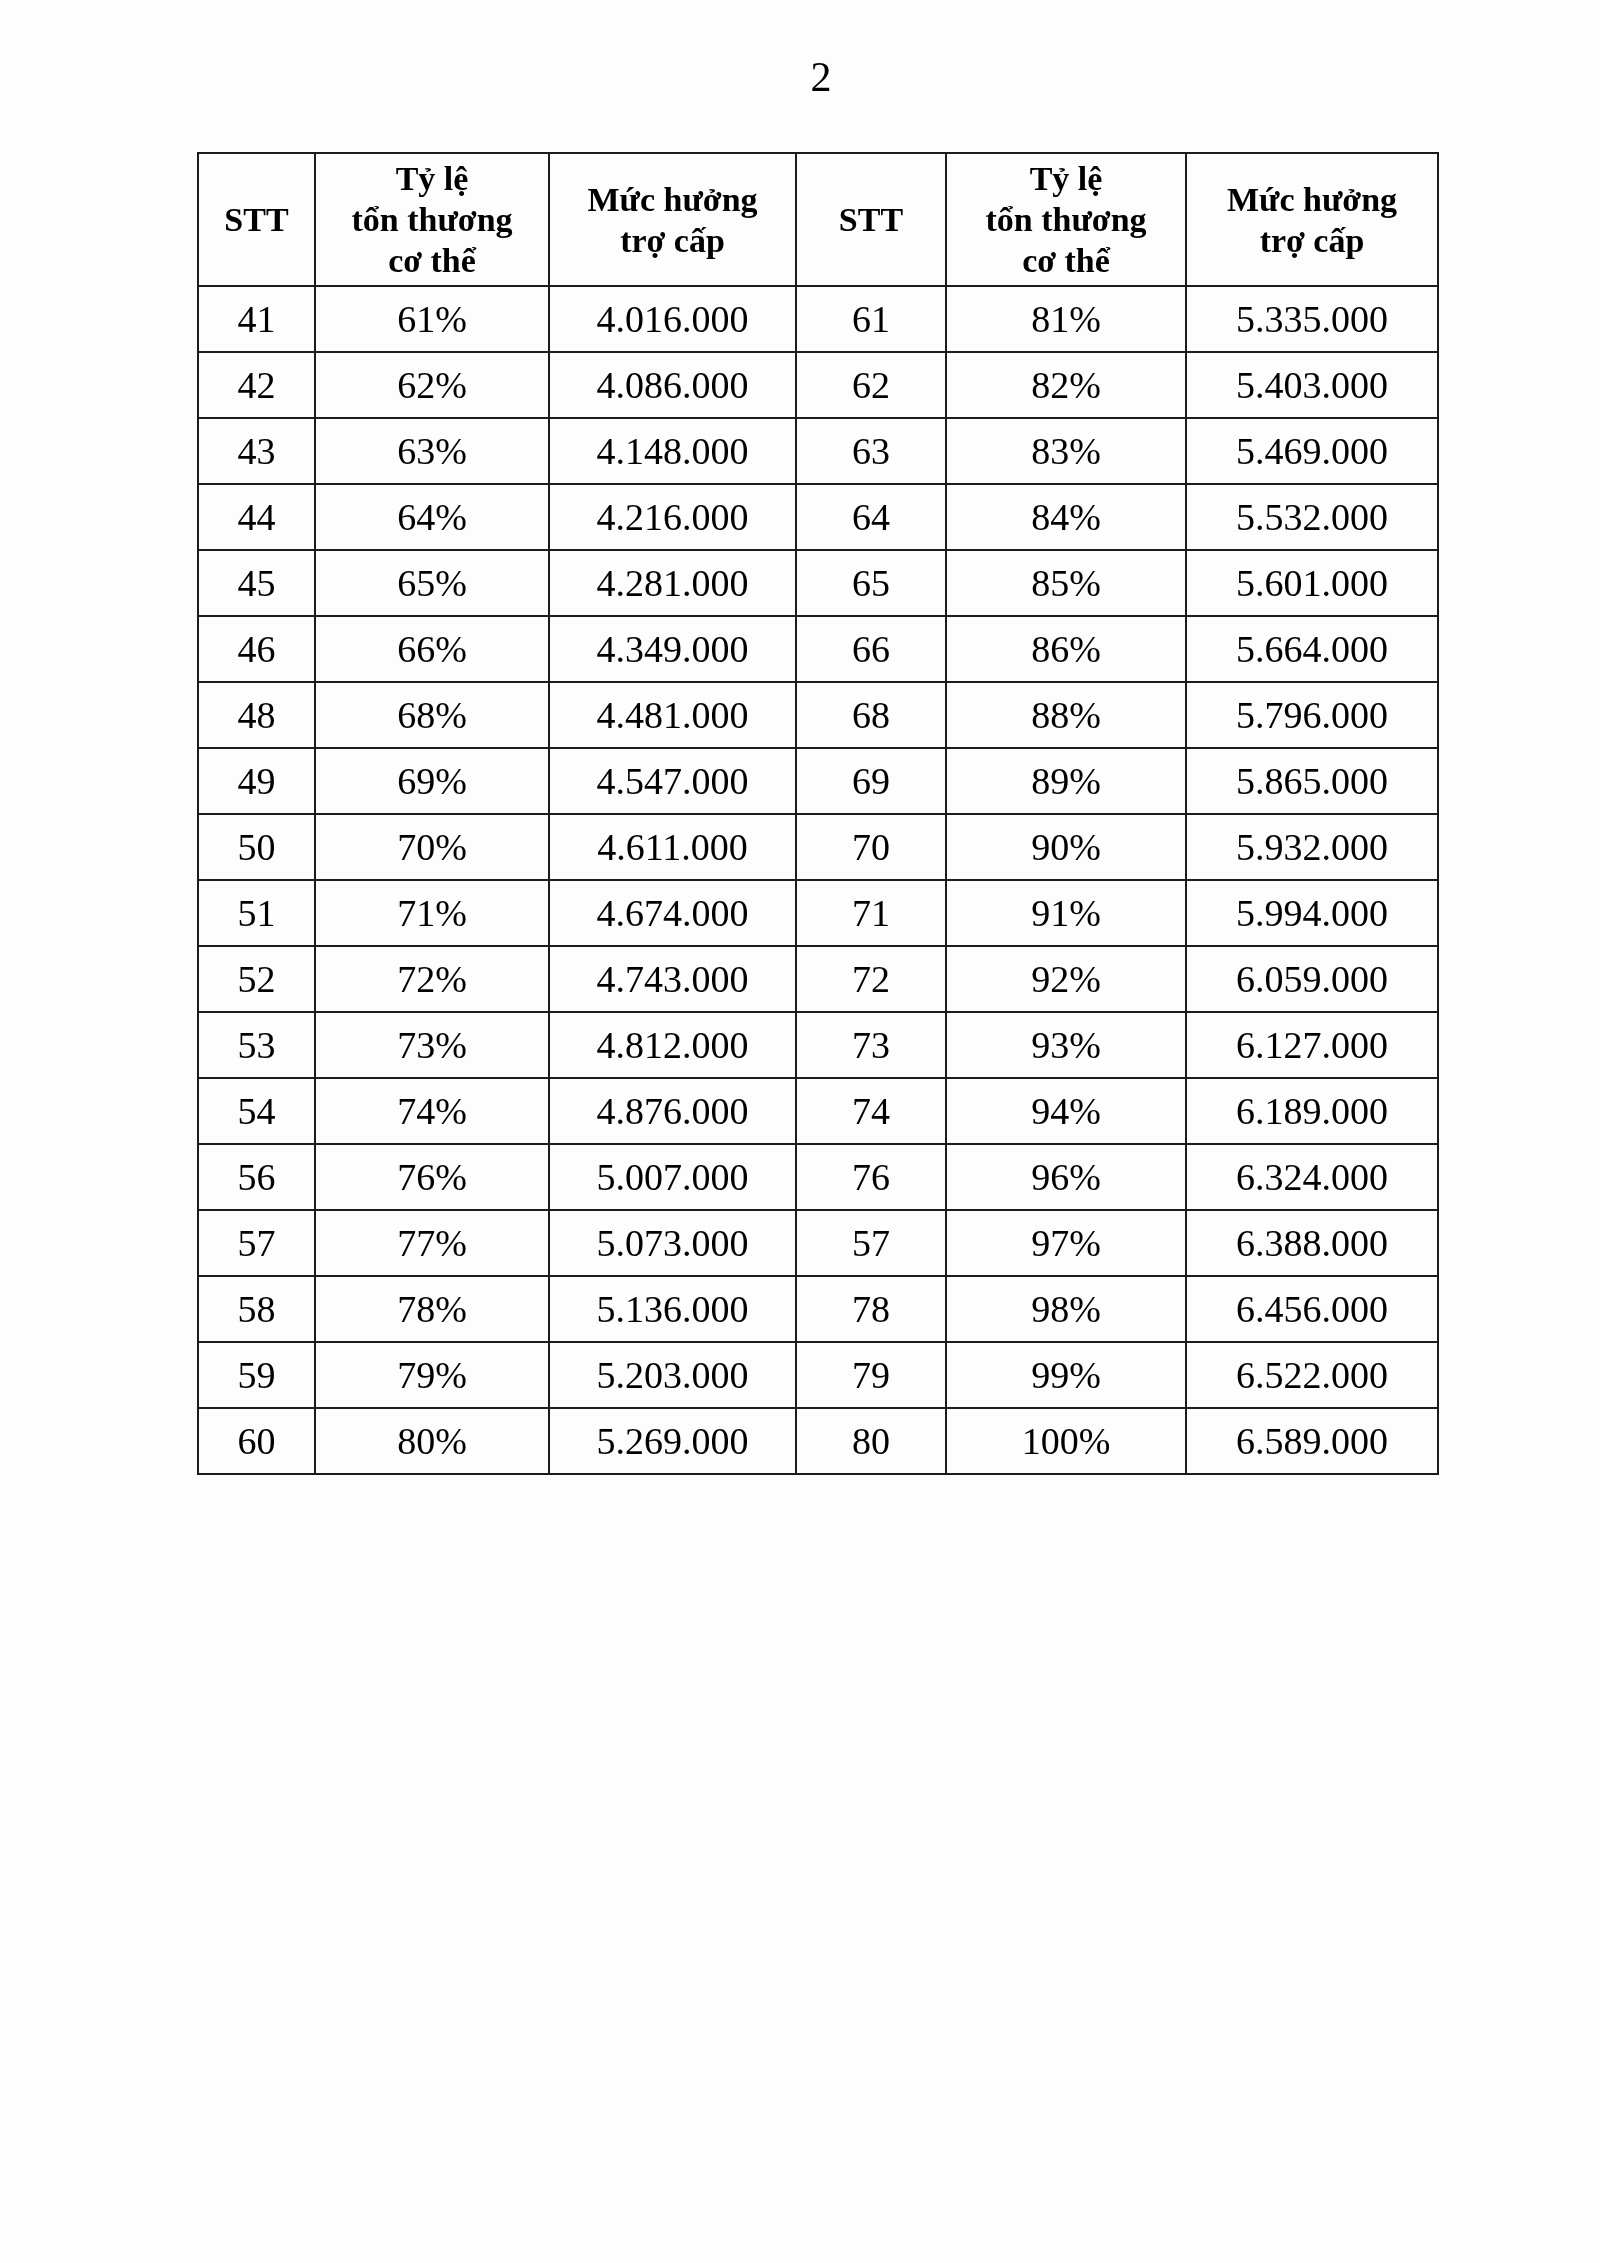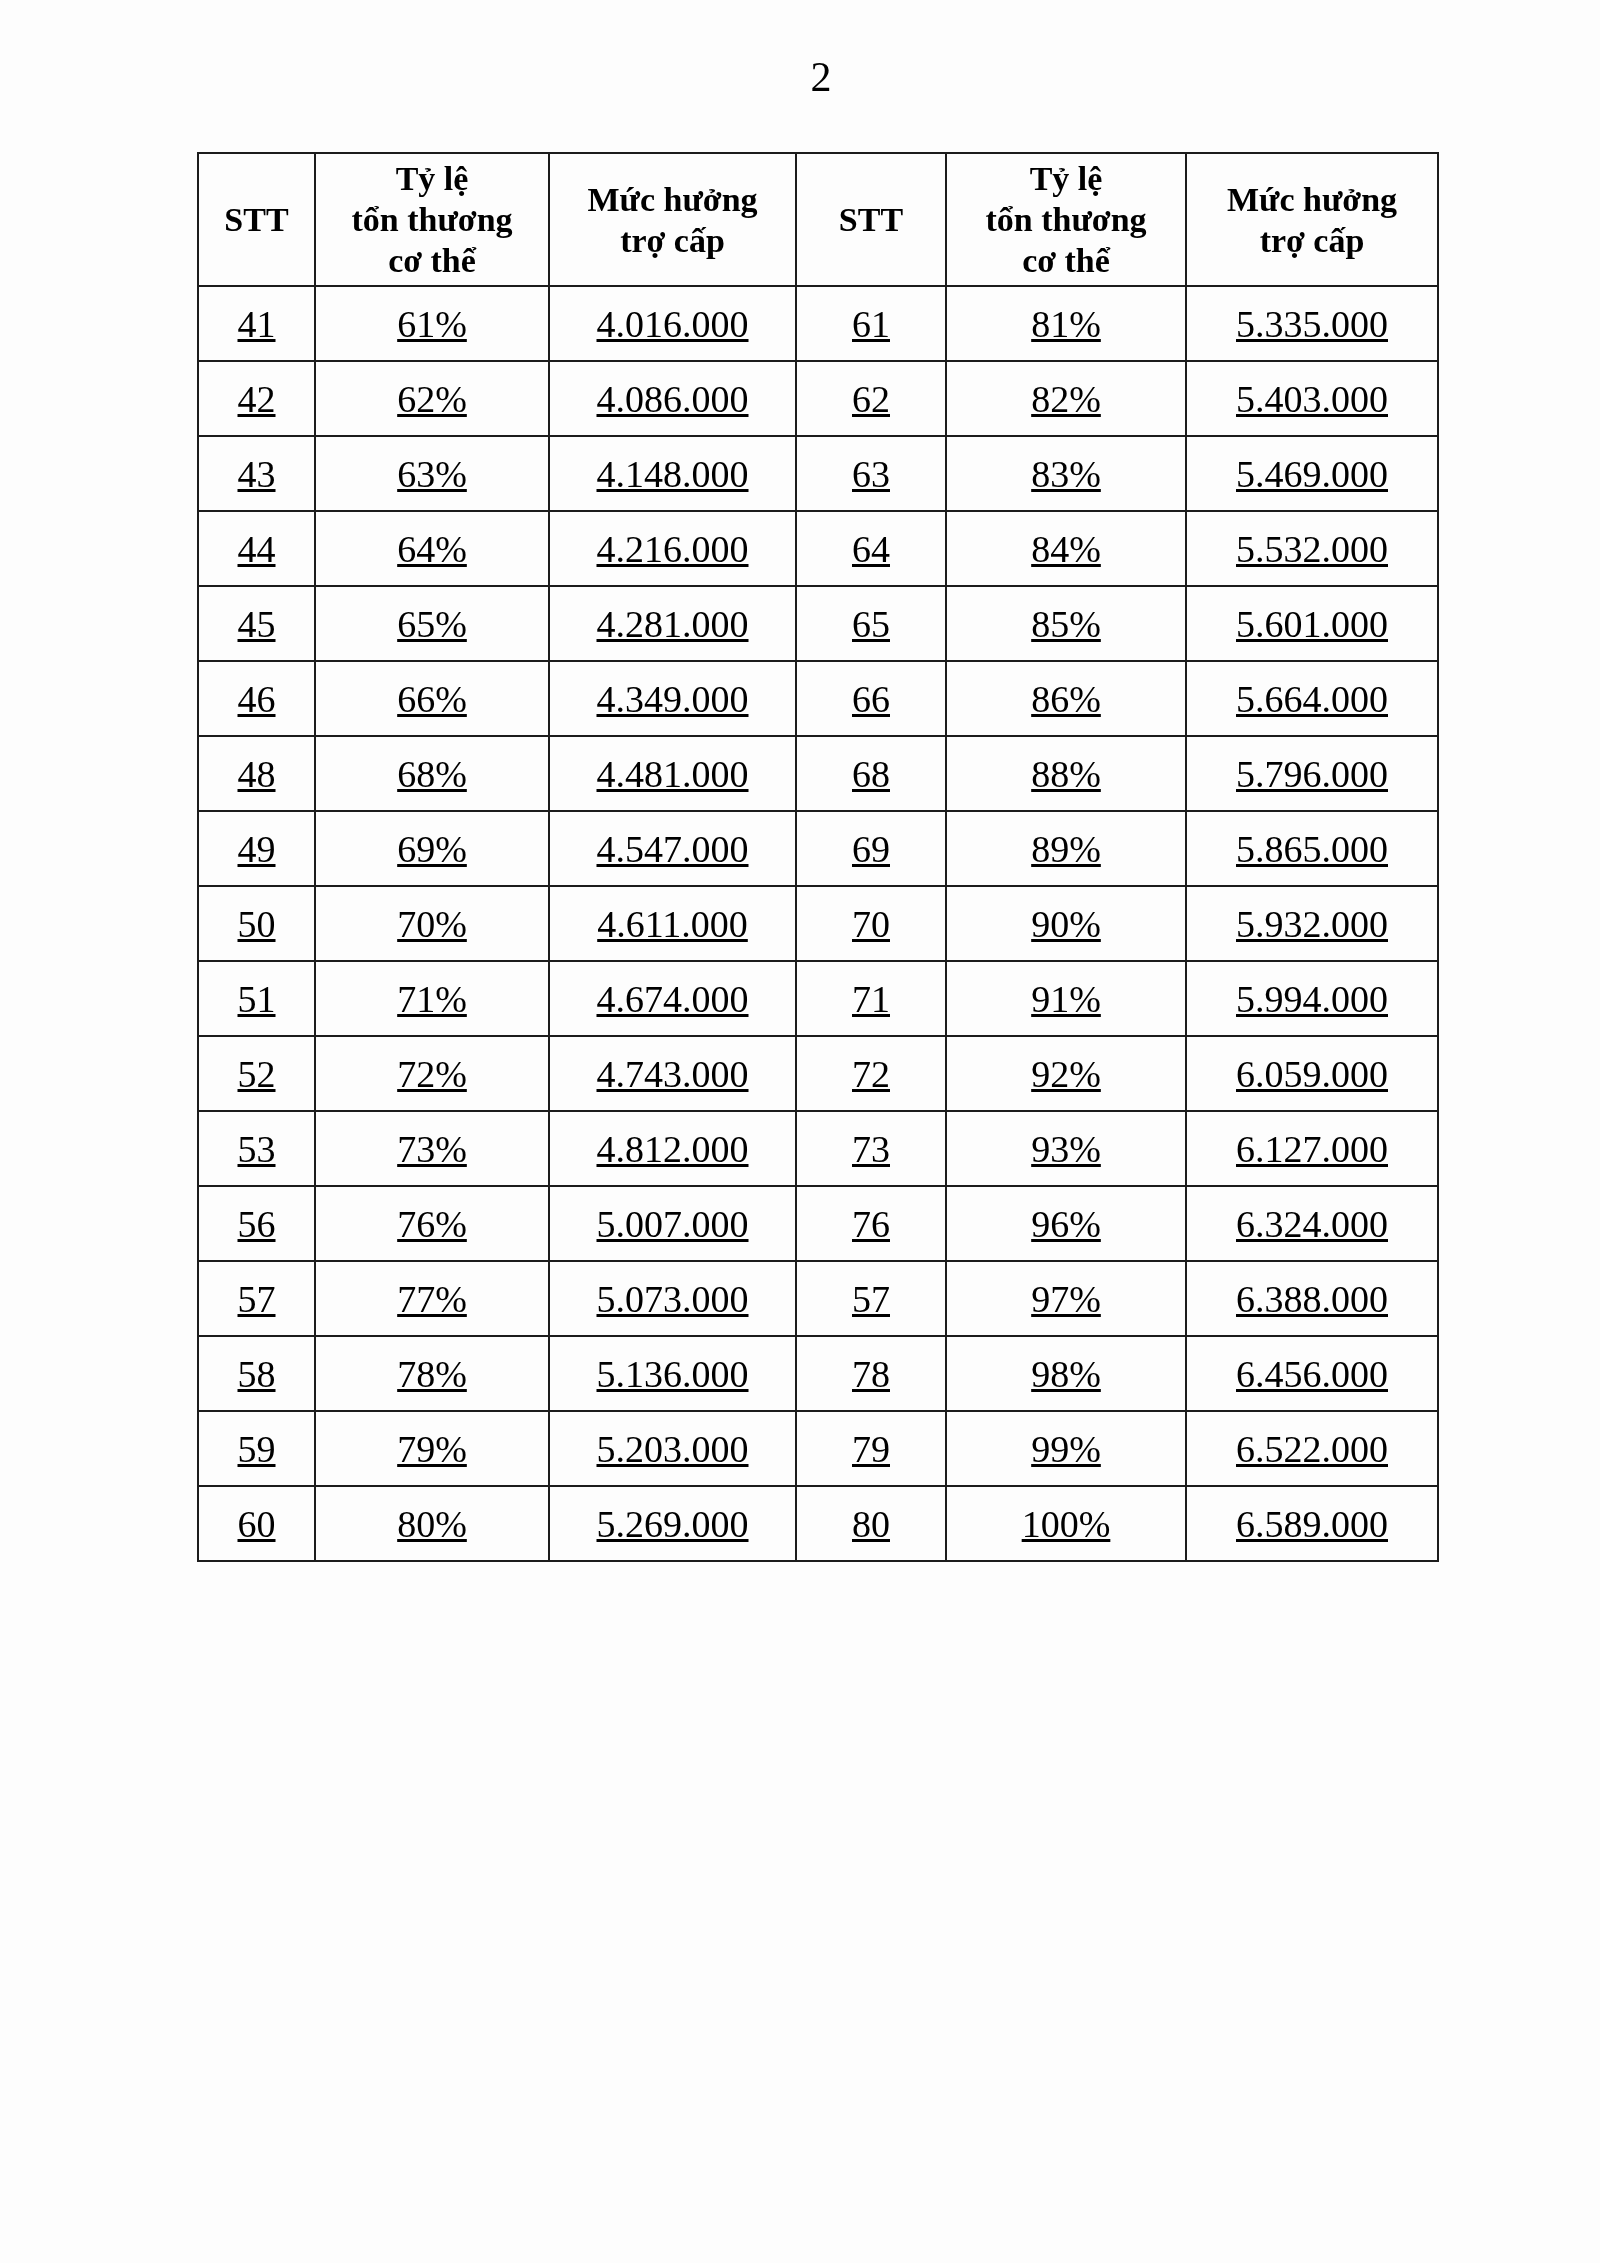--- a/index.html
+++ b/index.html
@@ -39,21 +39,21 @@
     padding:0;
     overflow:hidden;
   }
   .benefit-table thead tr{height:133px;}
   .benefit-table th{
     font-weight:bold;
     font-size:34px;
     line-height:41px;
     white-space:pre-line;
   }
-  .benefit-table tbody tr{height:75px;text-decoration:underline;}
+  .benefit-table tbody tr{height:66px;}
   .benefit-table td{
     font-size:38px;
     line-height:1;
   }
   col.c-stt-l{width:117px;}
   col.c-rate-l{width:234px;}
   col.c-amt-l{width:247px;}
   col.c-stt-r{width:150px;}
   col.c-rate-r{width:240px;}
   col.c-amt-r{width:252px;}
@@ -179,20 +179,28 @@
       </tr>
       <tr>
         <td>53</td>
         <td>73%</td>
         <td>4.812.000</td>
         <td>73</td>
         <td>93%</td>
         <td>6.127.000</td>
       </tr>
       <tr>
+        <td>54</td>
+        <td>74%</td>
+        <td>4.876.000</td>
+        <td>74</td>
+        <td>94%</td>
+        <td>6.189.000</td>
+      </tr>
+      <tr>
         <td>56</td>
         <td>76%</td>
         <td>5.007.000</td>
         <td>76</td>
         <td>96%</td>
         <td>6.324.000</td>
       </tr>
       <tr>
         <td>57</td>
         <td>77%</td>

